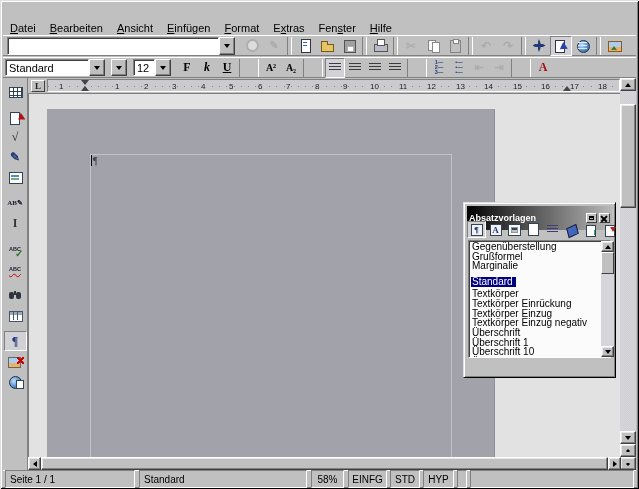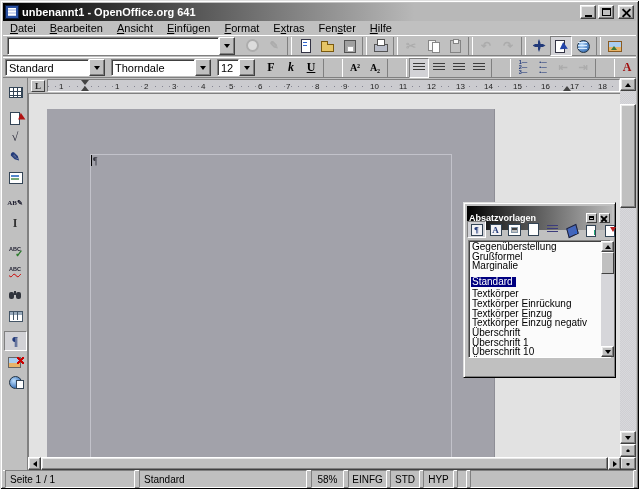--- a/index.html
+++ b/index.html
@@ -208,35 +208,20 @@
   .statusbar{position:absolute;left:3px;right:3px;bottom:3px;height:16px;border-top:1px solid #fff;
              display:flex;align-items:center;padding:1px 0 0 0;background:var(--chrome,#c0c0c0);}
   .scell{border:1px solid;border-color:#808080 #fff #fff #808080;height:18px;font-size:10px;padding:0 4px;
          display:flex;align-items:center;white-space:nowrap;overflow:hidden;}
 </style>
 </head>
 <body>
 
 <div class="app">
 
-  <div class="titlebar">
-    <span class="app-icon"></span>
-    <span class="title">unbenannt1 - OpenOffice.org 641</span>
-    <span class="wbtns">
-      <span class="wbtn">
-          <span class="g-min"></span>
-        </span>
-      <span class="wbtn">
-          <span class="g-max"></span>
-        </span>
-      <span class="wbtn close">
-          <span class="g-x"></span>
-        </span>
-    </span>
-  </div>
 
   <div class="menubar">
 
   <span class="mitem"><u>D</u>atei</span>
       <span class="mitem"><u>B</u>earbeiten</span>
       <span class="mitem"><u>A</u>nsicht</span>
       <span class="mitem"><u>E</u>infügen</span>
       <span class="mitem"><u>F</u>ormat</span>
       <span class="mitem">E<u>x</u>tras</span>
       <span class="mitem">Fen<u>s</u>ter</span>
@@ -335,21 +320,20 @@
         </span>
       </div>
   </div>
 
   <div class="fmtbar">
     <span class="combo">
       <input readonly="" style="width: 84px; height: 17px;" value="Standard">
       <span class="dd" style="height:17px;"></span>
     </span>
     <span class="combo">
-      <input readonly="" style="width: 84px; height: 17px;" value="Thorndale">
       <span class="dd" style="height:17px;"></span>
     </span>
     <span class="combo">
       <input readonly="" style="width: 22px; height: 17px;" value="12">
       <span class="dd" style="height:17px;"></span>
     </span>
     <div class="btnrow">
 
         <span class="tbtn" style="width:20px;">
           <span class="icn bold-icon">F</span>

